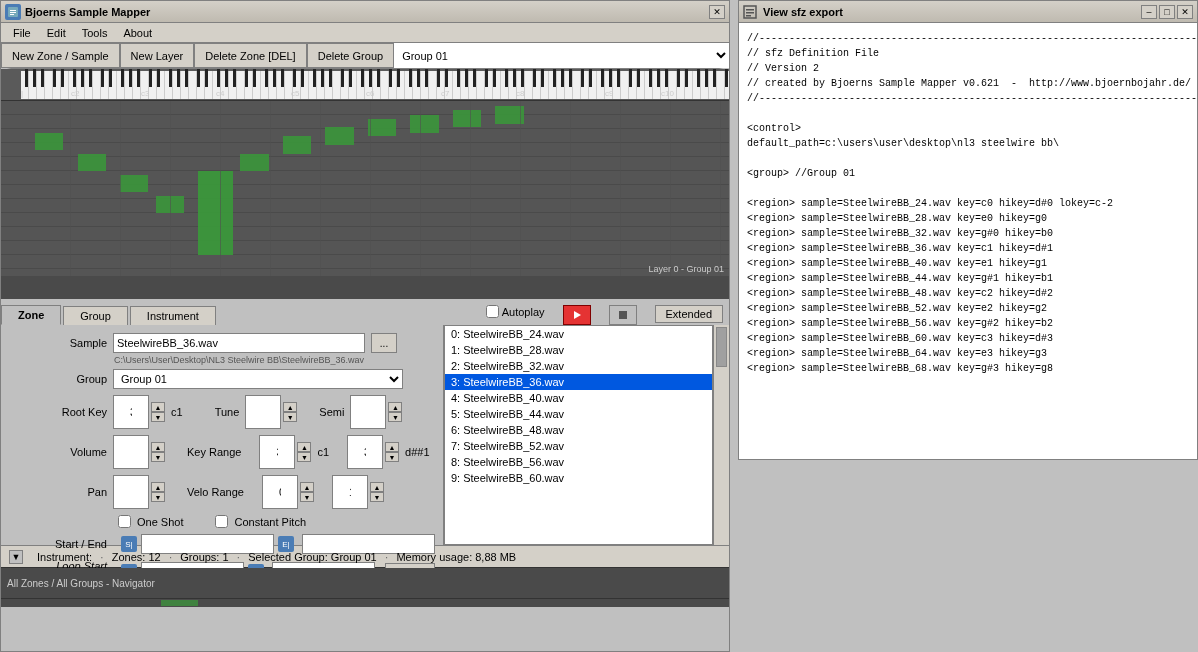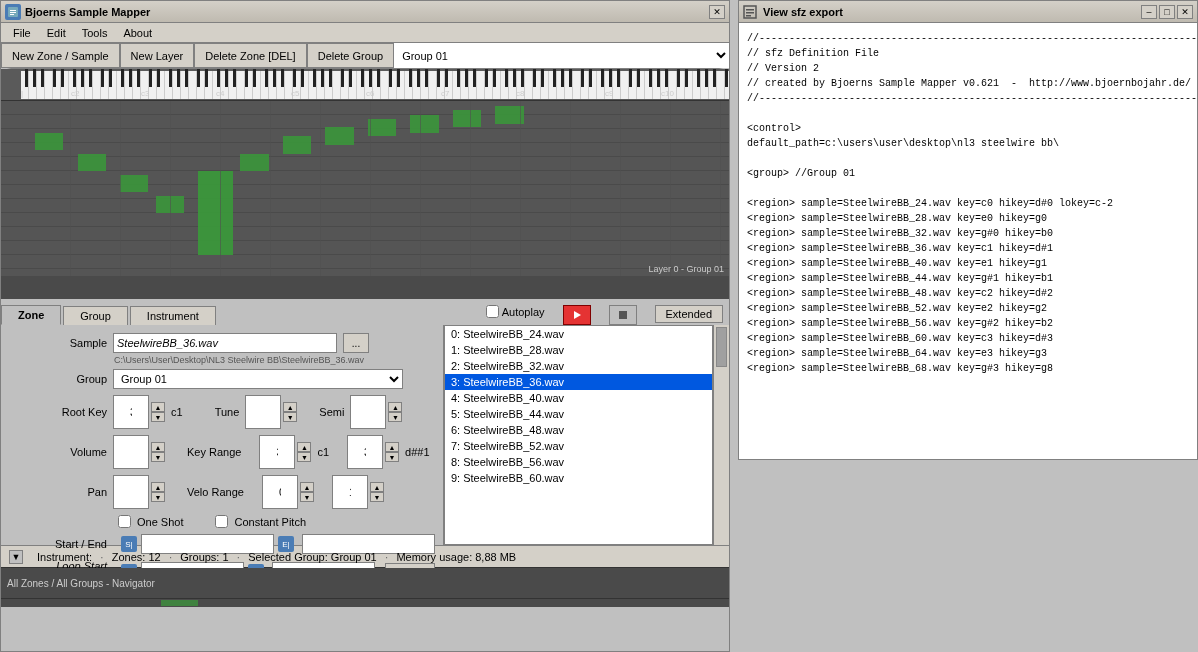--- a/index.html
+++ b/index.html
@@ -42,21 +42,21 @@
     .extended-btn { padding: 2px 10px; background: #d4d0c8; border: 1px solid #808080; font-size: 11px; cursor: pointer; }
 
     
     .content-area { display: flex; height: 220px; }
 
     
     .zone-props { width: 400px; padding: 8px; border-right: 1px solid #808080; background: #c0c0c0; margin-left: 43px; }
     .prop-row { display: flex; align-items: center; margin-bottom: 6px; gap: 6px; }
     .prop-label { width: 55px; text-align: right; font-size: 11px; flex-shrink: 0; }
     .prop-input { height: 20px; border: 1px solid #808080; background: white; font-size: 11px; padding: 0 3px; }
-    .prop-input-wide { width: 224px; font-style: italic; }
+    .prop-input-wide { width: 252px; }
     .prop-btn-small { width: 26px; height: 20px; background: #d4d0c8; border: 1px solid #808080; font-size: 10px; cursor: pointer; display: flex; align-items: center; justify-content: center; }
     .prop-path { font-size: 9px; color: #555; margin-left: 62px; margin-top: -4px; margin-bottom: 4px; }
     .prop-select { height: 20px; border: 1px solid #808080; background: white; font-size: 11px; padding: 0 3px; width: 290px; }
     .spinner-group { display: flex; align-items: center; gap: 2px; }
     .spinner-input { width: 36px; height: 32px; border: 1px solid #808080; background: white; font-size: 11px; text-align: center; padding: 16px; }
     .spinner-btns { display: flex; flex-direction: column; }
     .spinner-btn { width: 14px; height: 10px; background: #d4d0c8; border: 1px solid #808080; font-size: 7px; cursor: pointer; display: flex; align-items: center; justify-content: center; line-height: 1; }
     .spinner-label { font-size: 11px; }
     .checkbox-row { display: flex; align-items: center; gap: 6px; margin-top: 4px; }
     .checkbox-label { font-size: 11px; }

